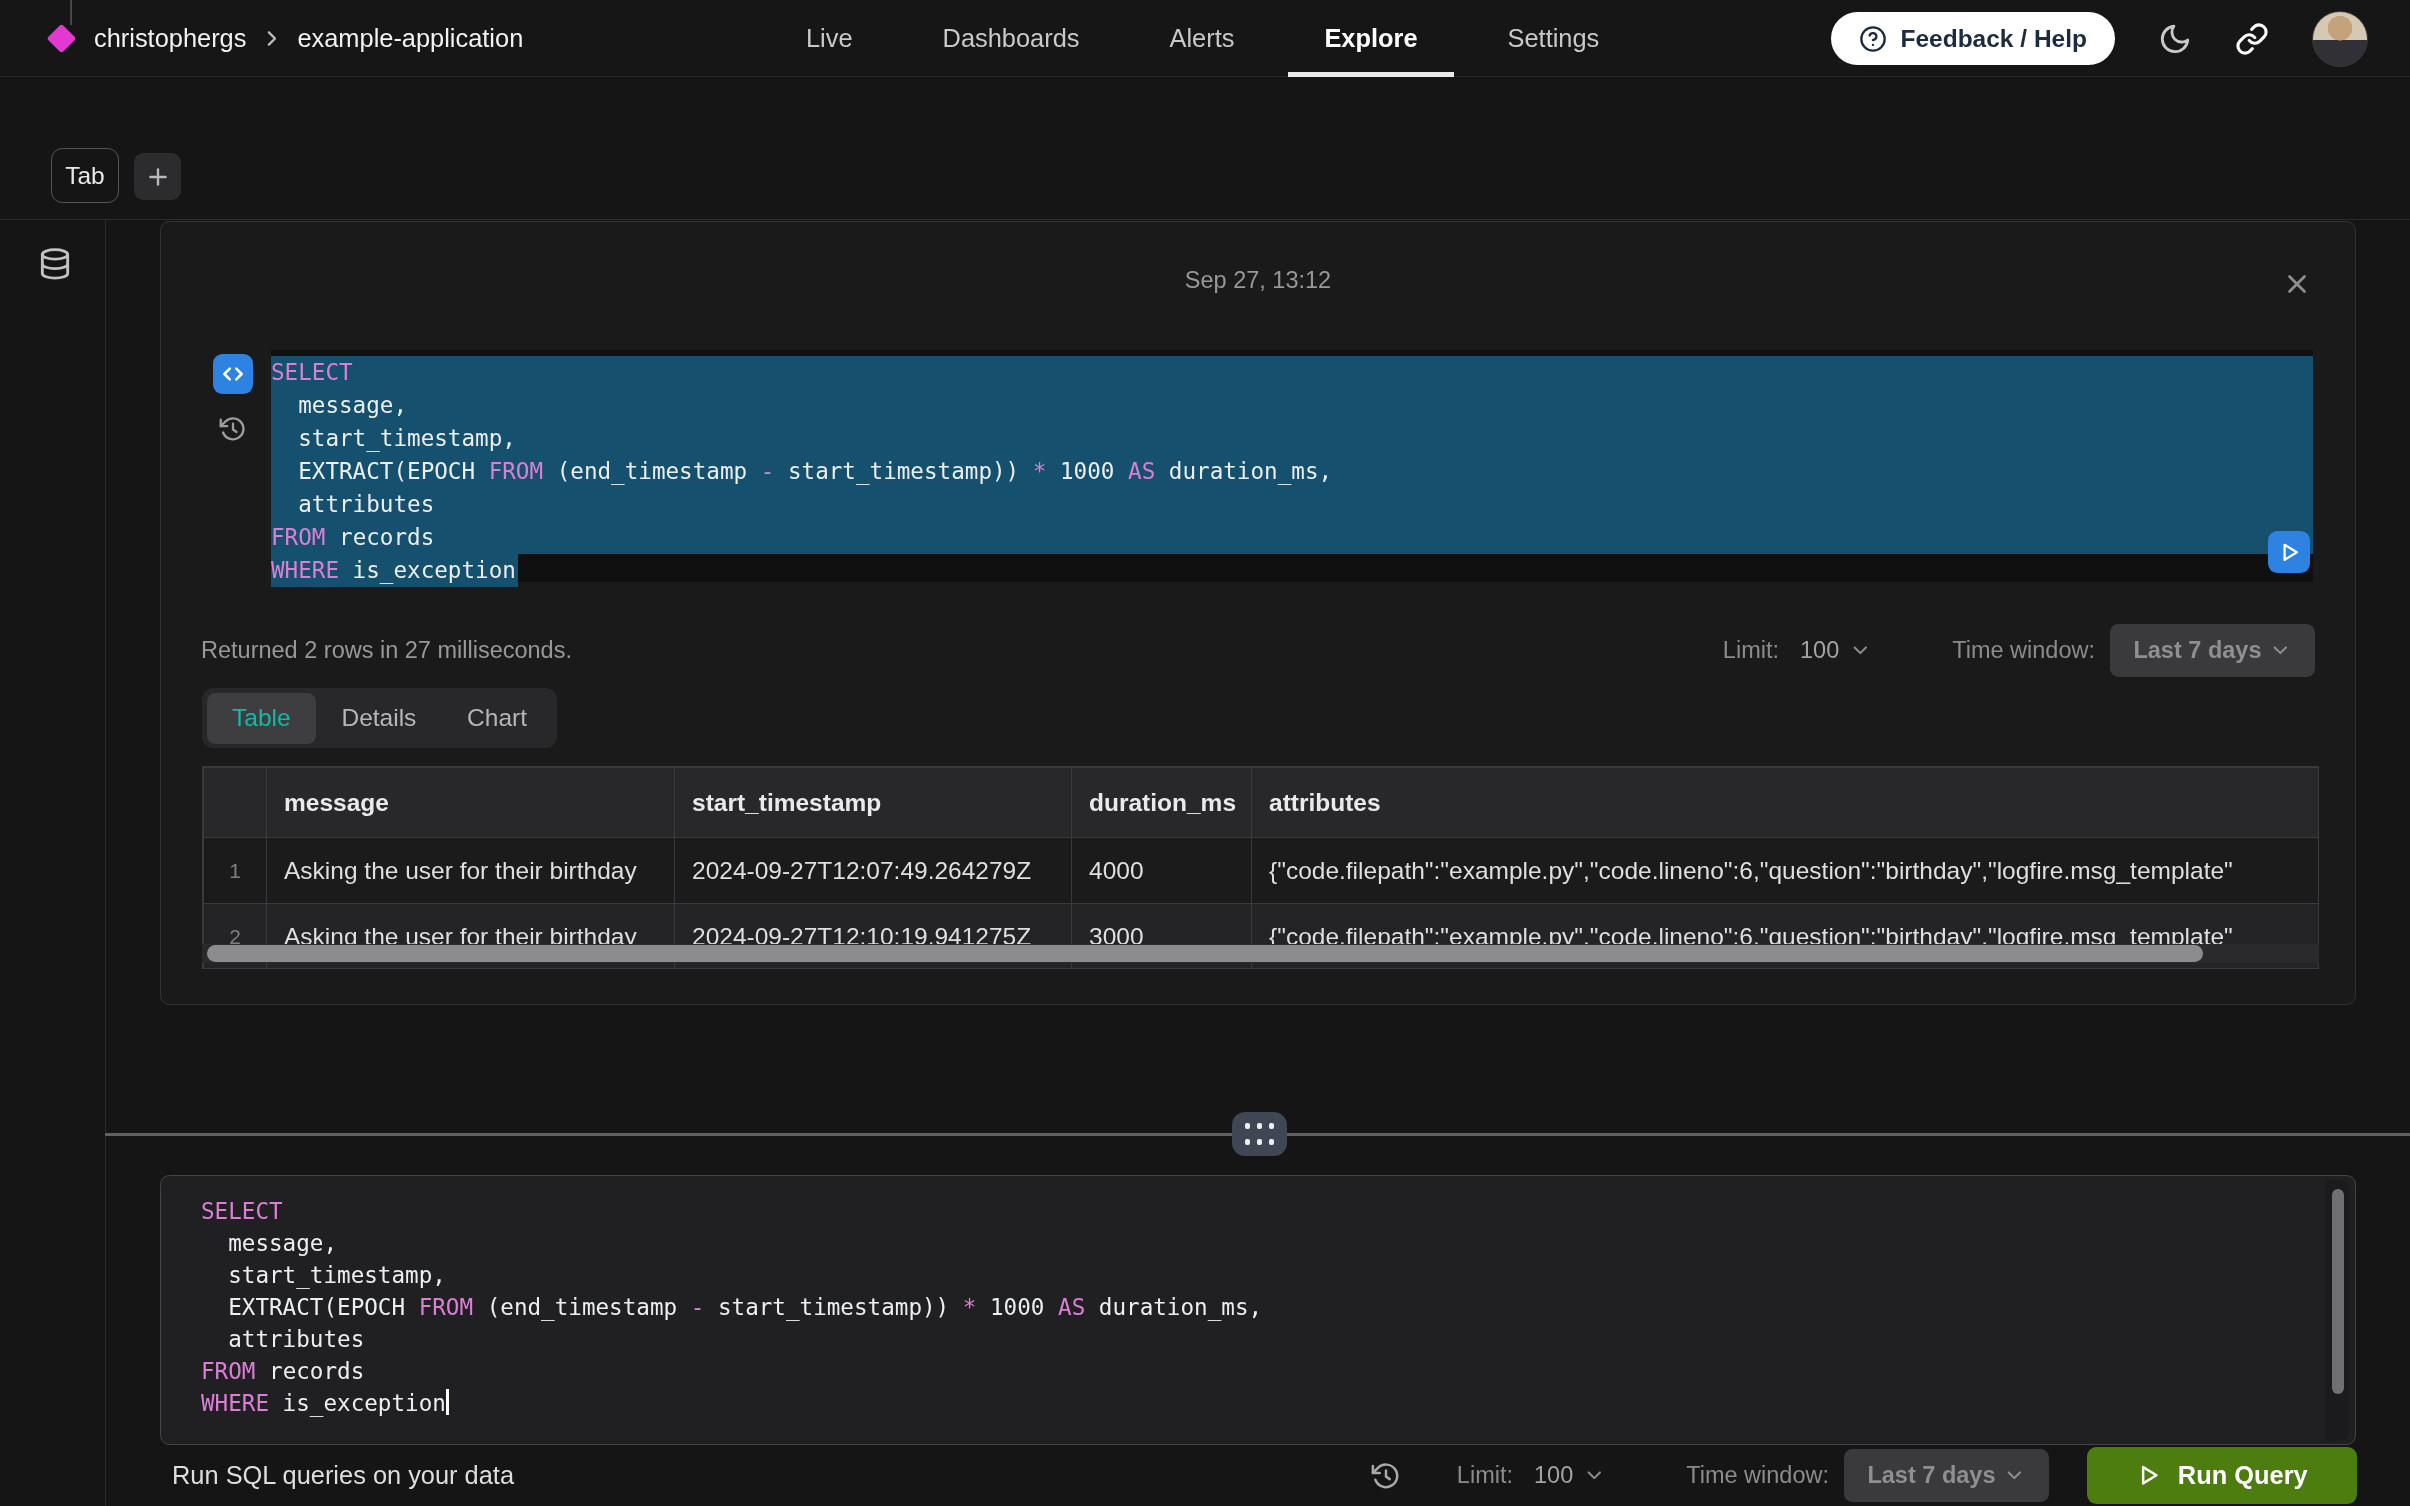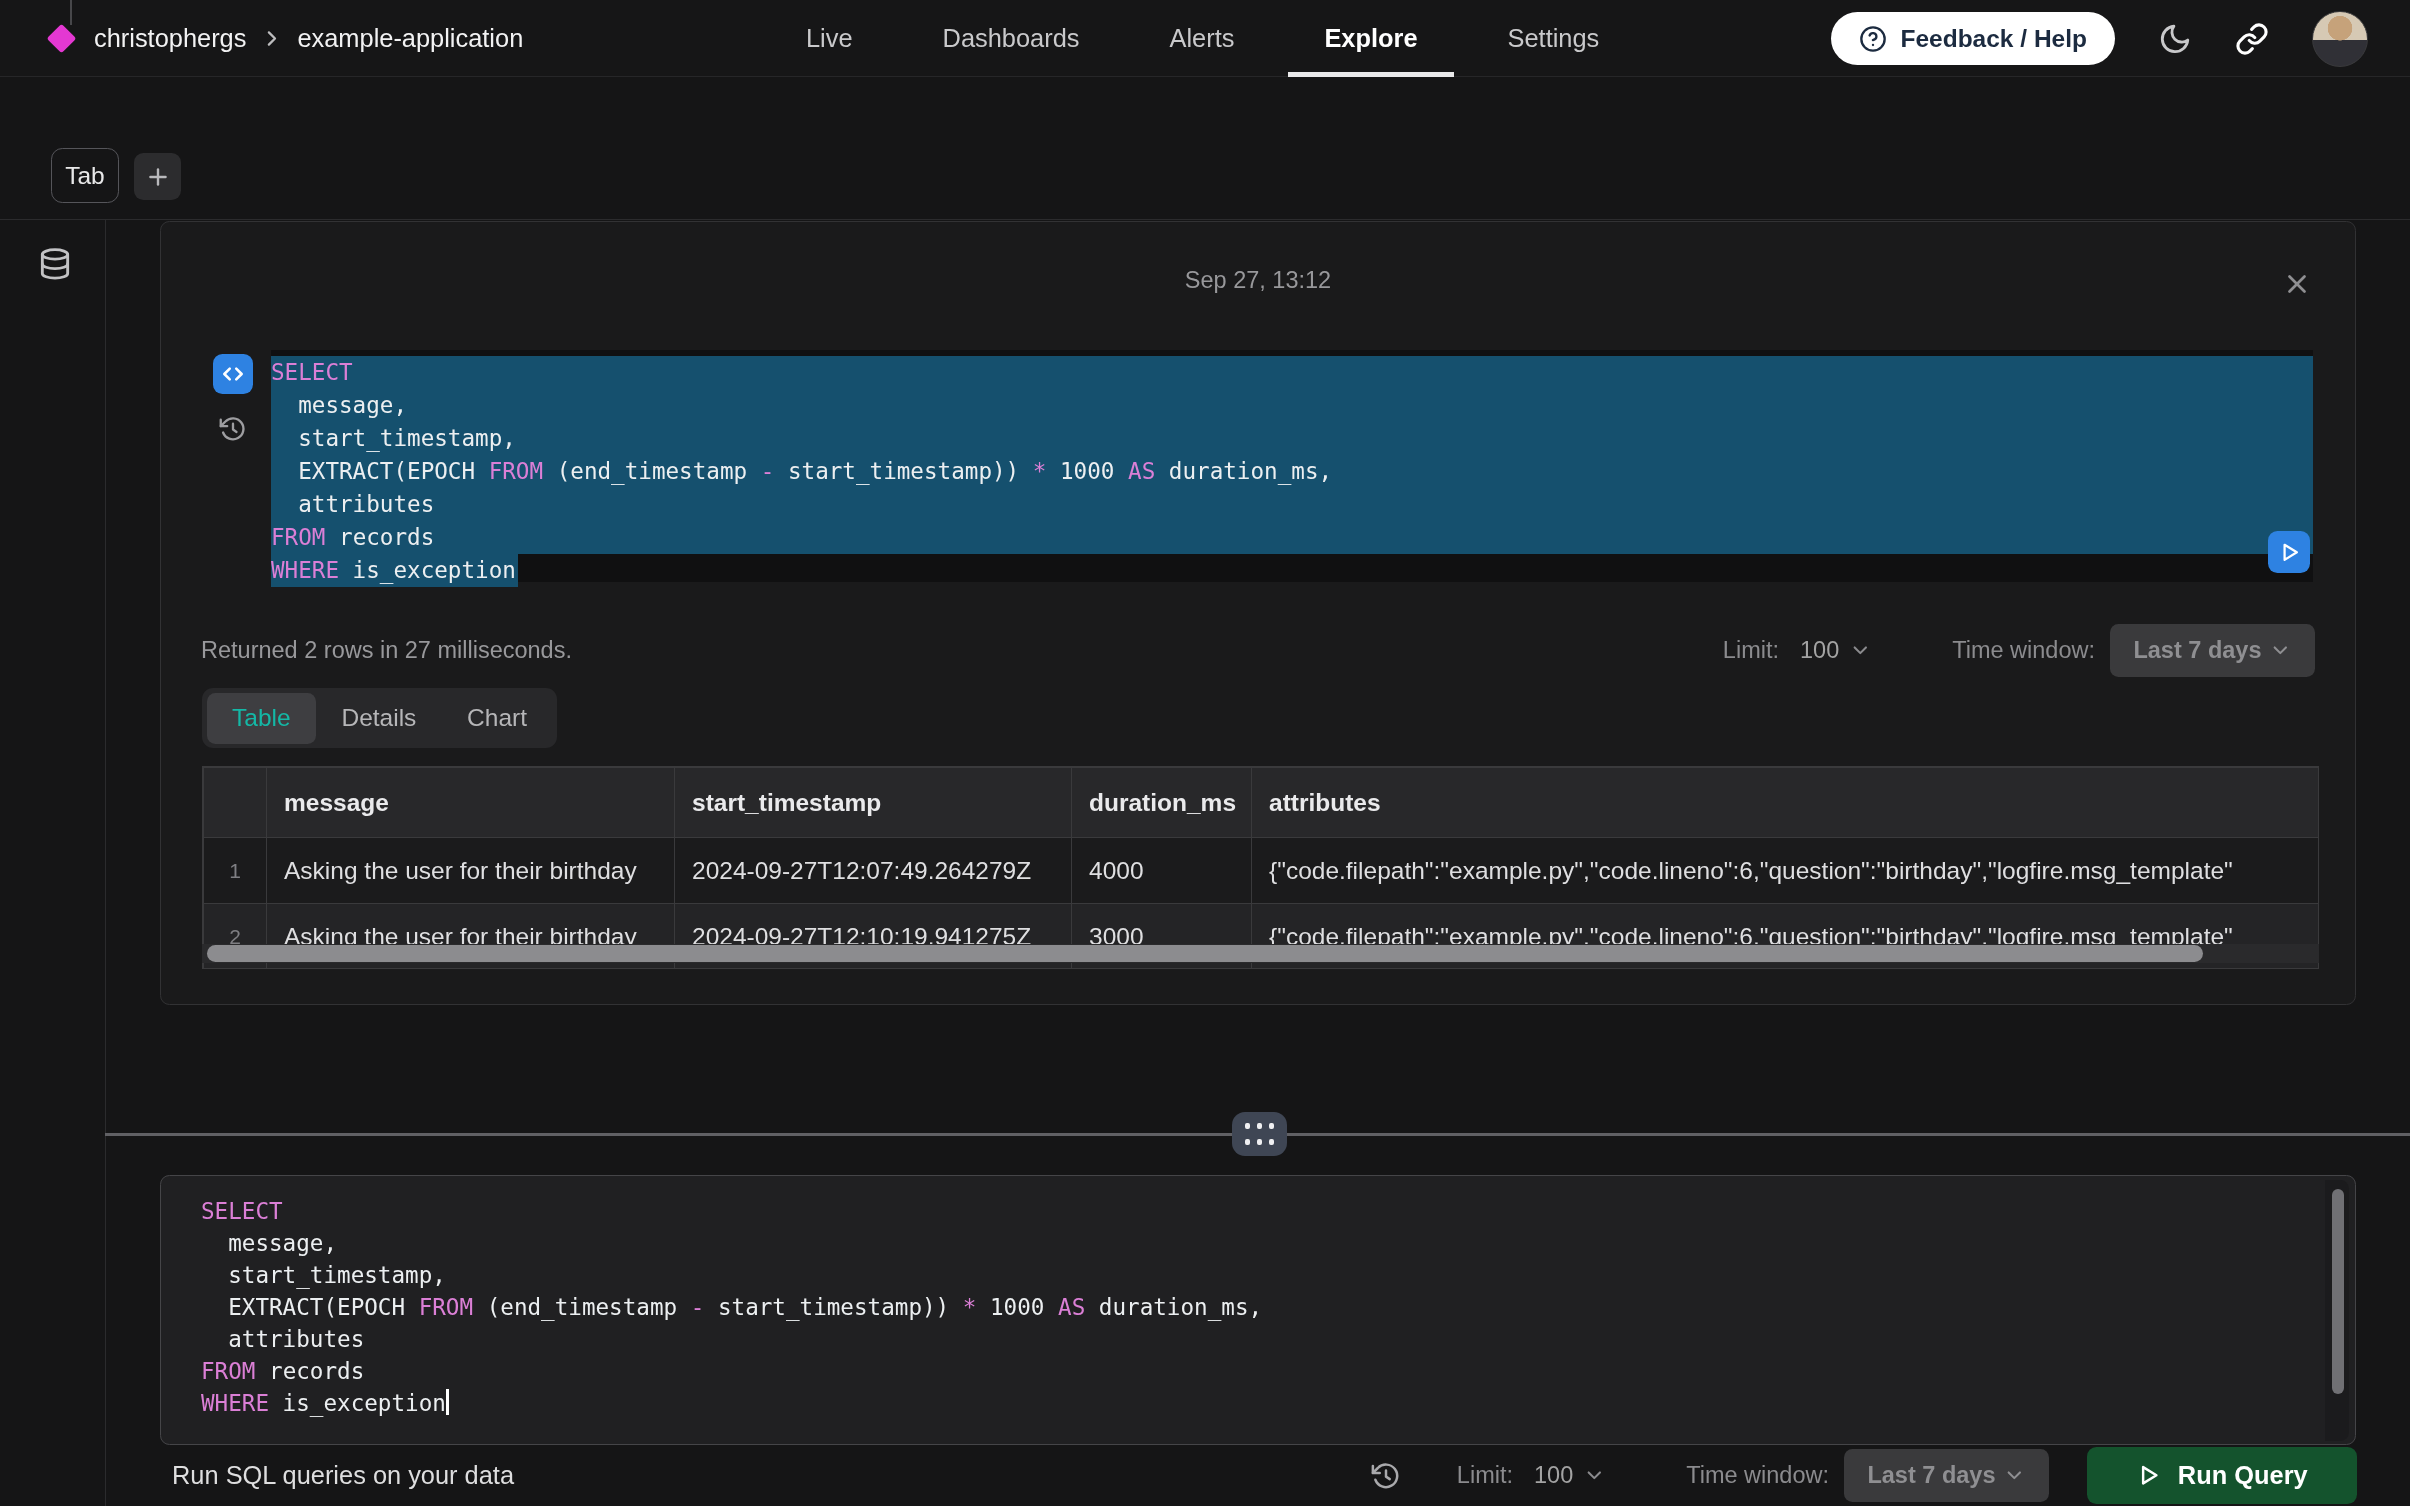--- a/index.html
+++ b/index.html
@@ -109,21 +109,21 @@
   .editor .code-area { position:absolute; left:40px; top:19px; right:85px; font-family:"DejaVu Sans Mono", monospace; font-size:22.6px; }
   .editor .code-line { height:32px; line-height:32px; }
   .editor-vtrack { position:absolute; right:5.6px; top:3.8px; width:24.5px; height:261px; background:#1b1b1d; border-radius:0 8.5px 8.5px 0; }
   .editor-vthumb { position:absolute; right:11.3px; top:13px; width:12.2px; height:205px; background:#707074; border-radius:6.6px; cursor:pointer; }
 
   
   .footer-bar { position:absolute; left:0; top:1445px; width:2411px; height:61px; display:flex; align-items:center; }
   .footer-hint { position:absolute; left:172px; font-size:25.4px; color:#dededf; }
   .footer-right { position:absolute; right:54px; display:flex; align-items:center; }
   .footer-history { cursor:pointer; margin-right:56px; }
-  .run-btn { width:270px; height:57px; background:#14532d; border-radius:9.4px; margin-left:38px;
+  .run-btn { width:270px; height:57px; background:#4d7c0f; border-radius:9.4px; margin-left:38px;
              display:flex; align-items:center; justify-content:center; gap:17px;
              font-size:25.4px; font-weight:600; color:#ffffff; cursor:pointer; }
 
   svg { display:block; }
 </style>
 </head>
 <body>
 
 <div id="screen">
 

